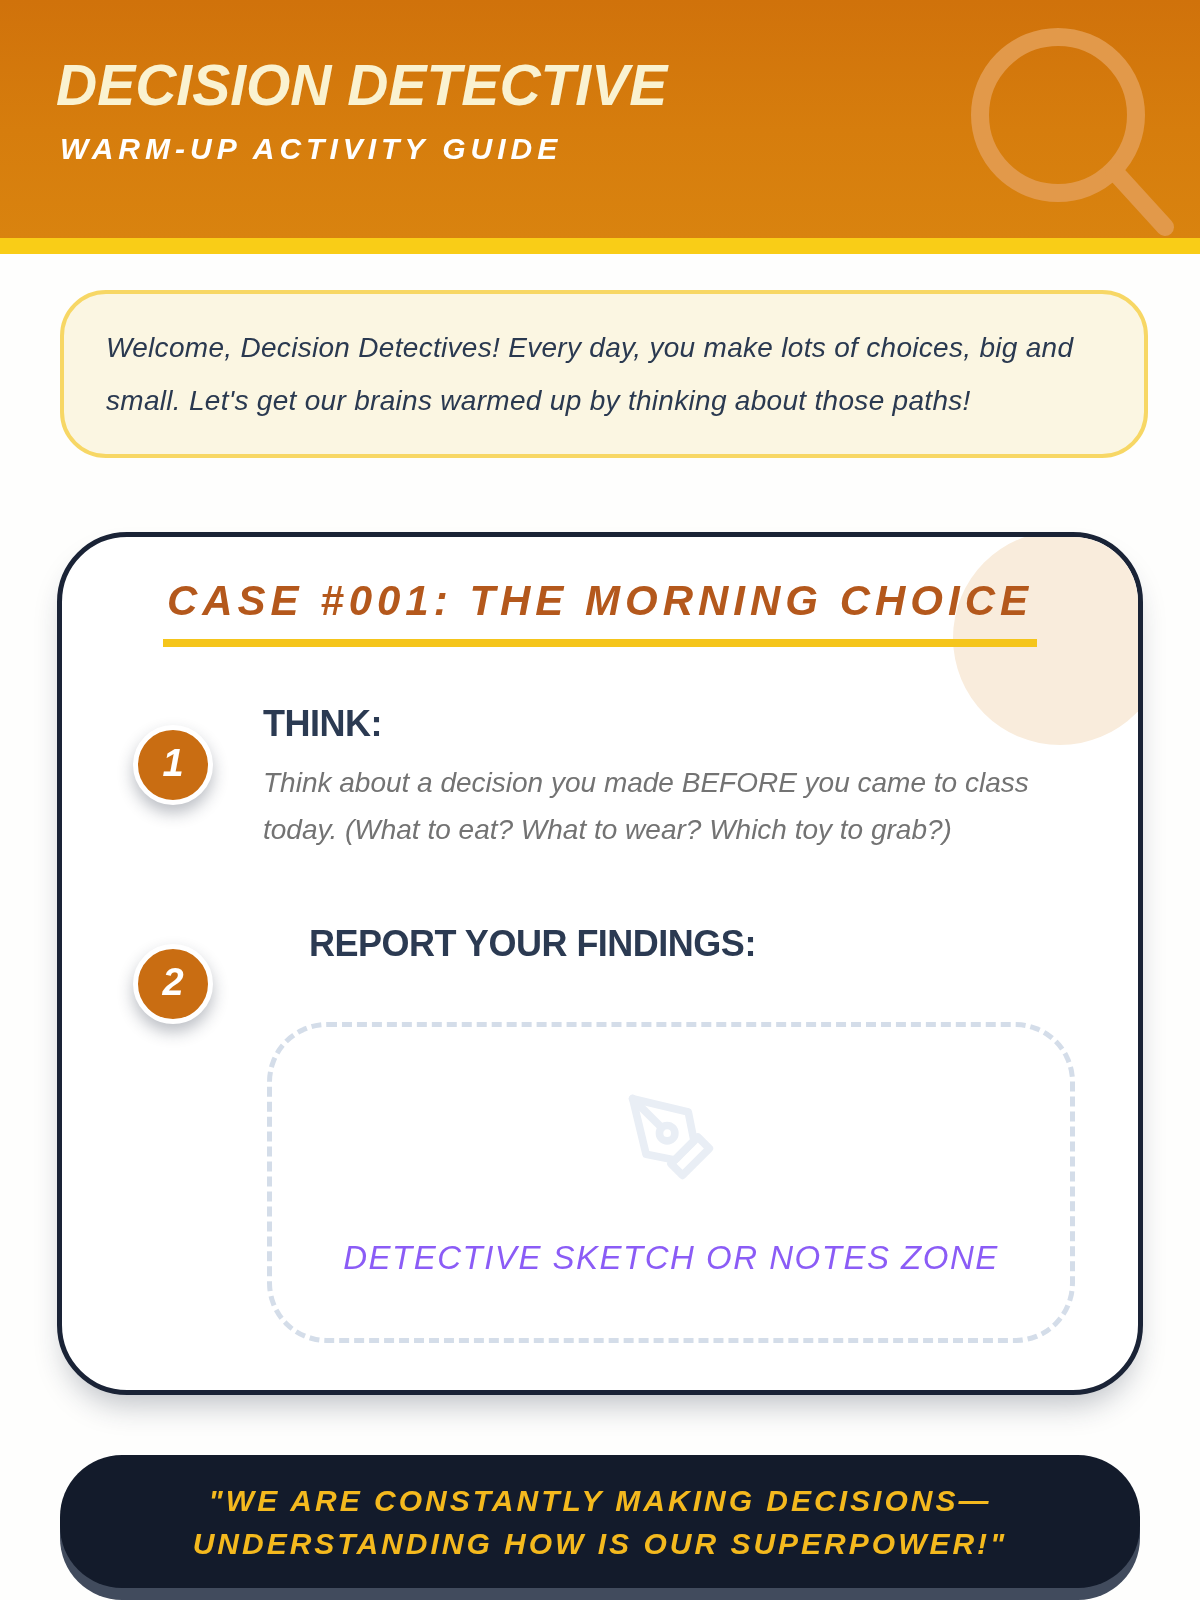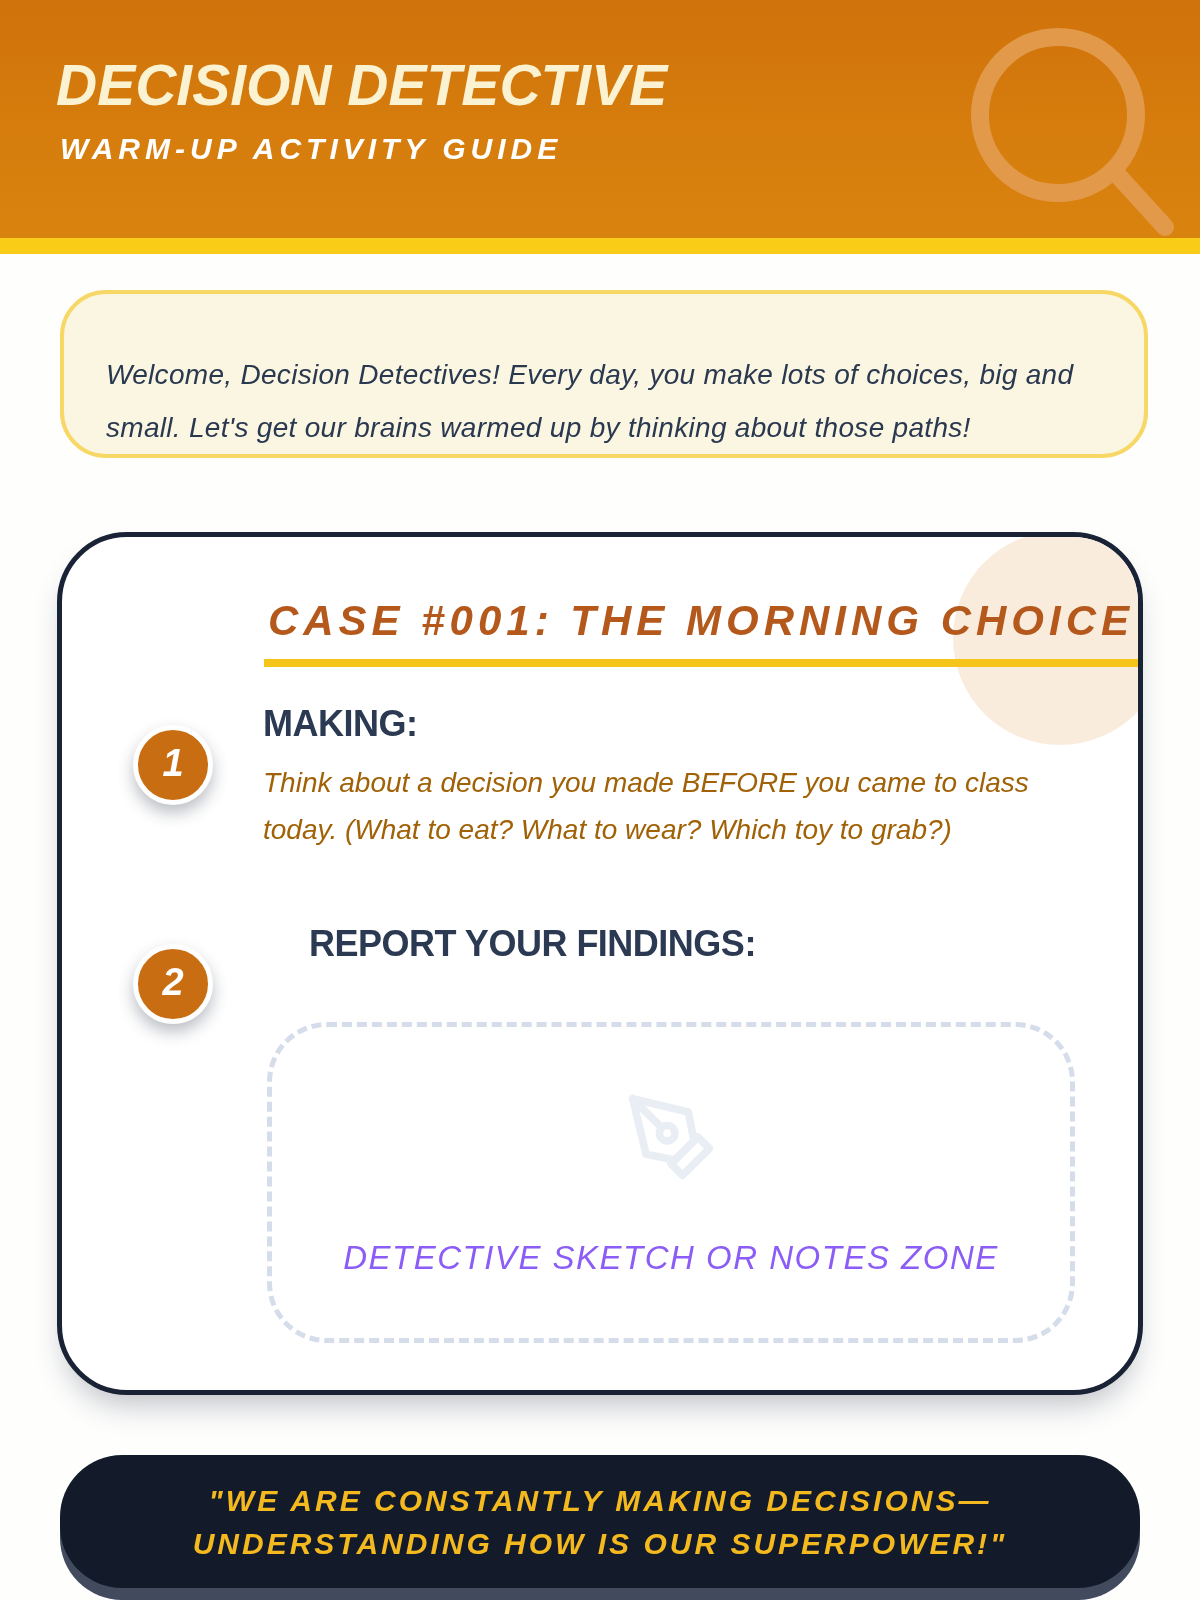--- a/index.html
+++ b/index.html
@@ -26,39 +26,39 @@
   }
   .magnifier{position:absolute;left:950px;top:15px;}
   .accent-stripe{
     position:absolute;left:0;top:238px;width:1200px;height:16px;
     background:#f9cd17;
   }
   
   .welcome{
     position:absolute;left:60px;top:290px;width:1088px;height:168px;
     box-sizing:border-box;border:4px solid #f7d765;border-radius:46px;
-    background:#fbf6e2;display:flex;align-items:flex-end;
+    background:#fbf6e2;display:flex;align-items:center;
   }
   .welcome-text{
     padding:0 42px;font-size:28px;font-style:italic;color:#2a3950;
     line-height:53px;letter-spacing:0.3px;
   }
   
   .card{
     position:absolute;left:57px;top:532px;width:1086px;height:863px;
     box-sizing:border-box;border:5px solid #1a2336;border-radius:70px;
     background:#ffffff;overflow:hidden;
     box-shadow:0 18px 30px -8px rgba(30,40,60,0.28);
   }
   .peach-circle{
     position:absolute;left:891px;top:-6px;width:214px;height:214px;
     border-radius:50%;background:#f9ecdc;
   }
   .case-title-wrap{
-    position:absolute;left:0;top:60px;width:100%;text-align:right;
+    position:absolute;left:0;top:40px;width:100%;text-align:center;
   }
   .case-title{
     display:inline-block;font-size:42px;font-weight:bold;font-style:italic;
     color:#b4581c;letter-spacing:5px;white-space:nowrap;
     border-bottom:8px solid #f5c51b;padding:0 4px 14px 4px;
   }
   .step-badge{
     position:absolute;width:70px;height:70px;border-radius:50%;
     background:#c96d12;border:5px solid #ffffff;
     box-shadow:0 8px 16px rgba(30,40,60,0.30);
@@ -72,21 +72,21 @@
   .badge-2{left:71px;top:407px;}
   .step-heading{
     position:absolute;left:201px;
     font-size:36px;font-weight:bold;color:#2b3a52;letter-spacing:-0.5px;
     white-space:nowrap;
   }
   .heading-1{top:166px;}
   .heading-2{top:386px;margin-left:46px;}
   .step-body{
     position:absolute;left:201px;top:222px;width:812px;
-    font-size:28px;font-style:italic;color:#a16207;line-height:47px;
+    font-size:28px;font-style:italic;color:#737373;line-height:47px;
   }
   .sketch-zone{
     position:absolute;left:205px;top:485px;width:808px;height:321px;
     box-sizing:border-box;border:5px dashed #d4dde9;border-radius:60px;
   }
   .pen-icon{
     position:absolute;left:0;top:64px;width:100%;
     display:flex;justify-content:center;
   }
   .zone-label{
@@ -128,21 +128,21 @@
   <div class="card">
     <div class="peach-circle"></div>
 
     <div class="case-title-wrap">
       <span class="case-title">CASE #001: THE MORNING CHOICE</span>
     </div>
 
     <div class="step-badge badge-1">
       <span>1</span>
     </div>
-    <div class="step-heading heading-1">MAKING:</div>
+    <div class="step-heading heading-1">THINK:</div>
     <div class="step-body">Think about a decision you made BEFORE you came to class today. (What to eat? What to wear? Which toy to grab?)</div>
 
     <div class="step-badge badge-2">
       <span>2</span>
     </div>
     <div class="step-heading heading-2">REPORT YOUR FINDINGS:</div>
 
     <div class="sketch-zone">
       <div class="pen-icon">
         <svg width="92" height="92" viewBox="0 0 24 24" fill="none" stroke="#e9eef5" stroke-width="2" stroke-linecap="round" stroke-linejoin="round">

